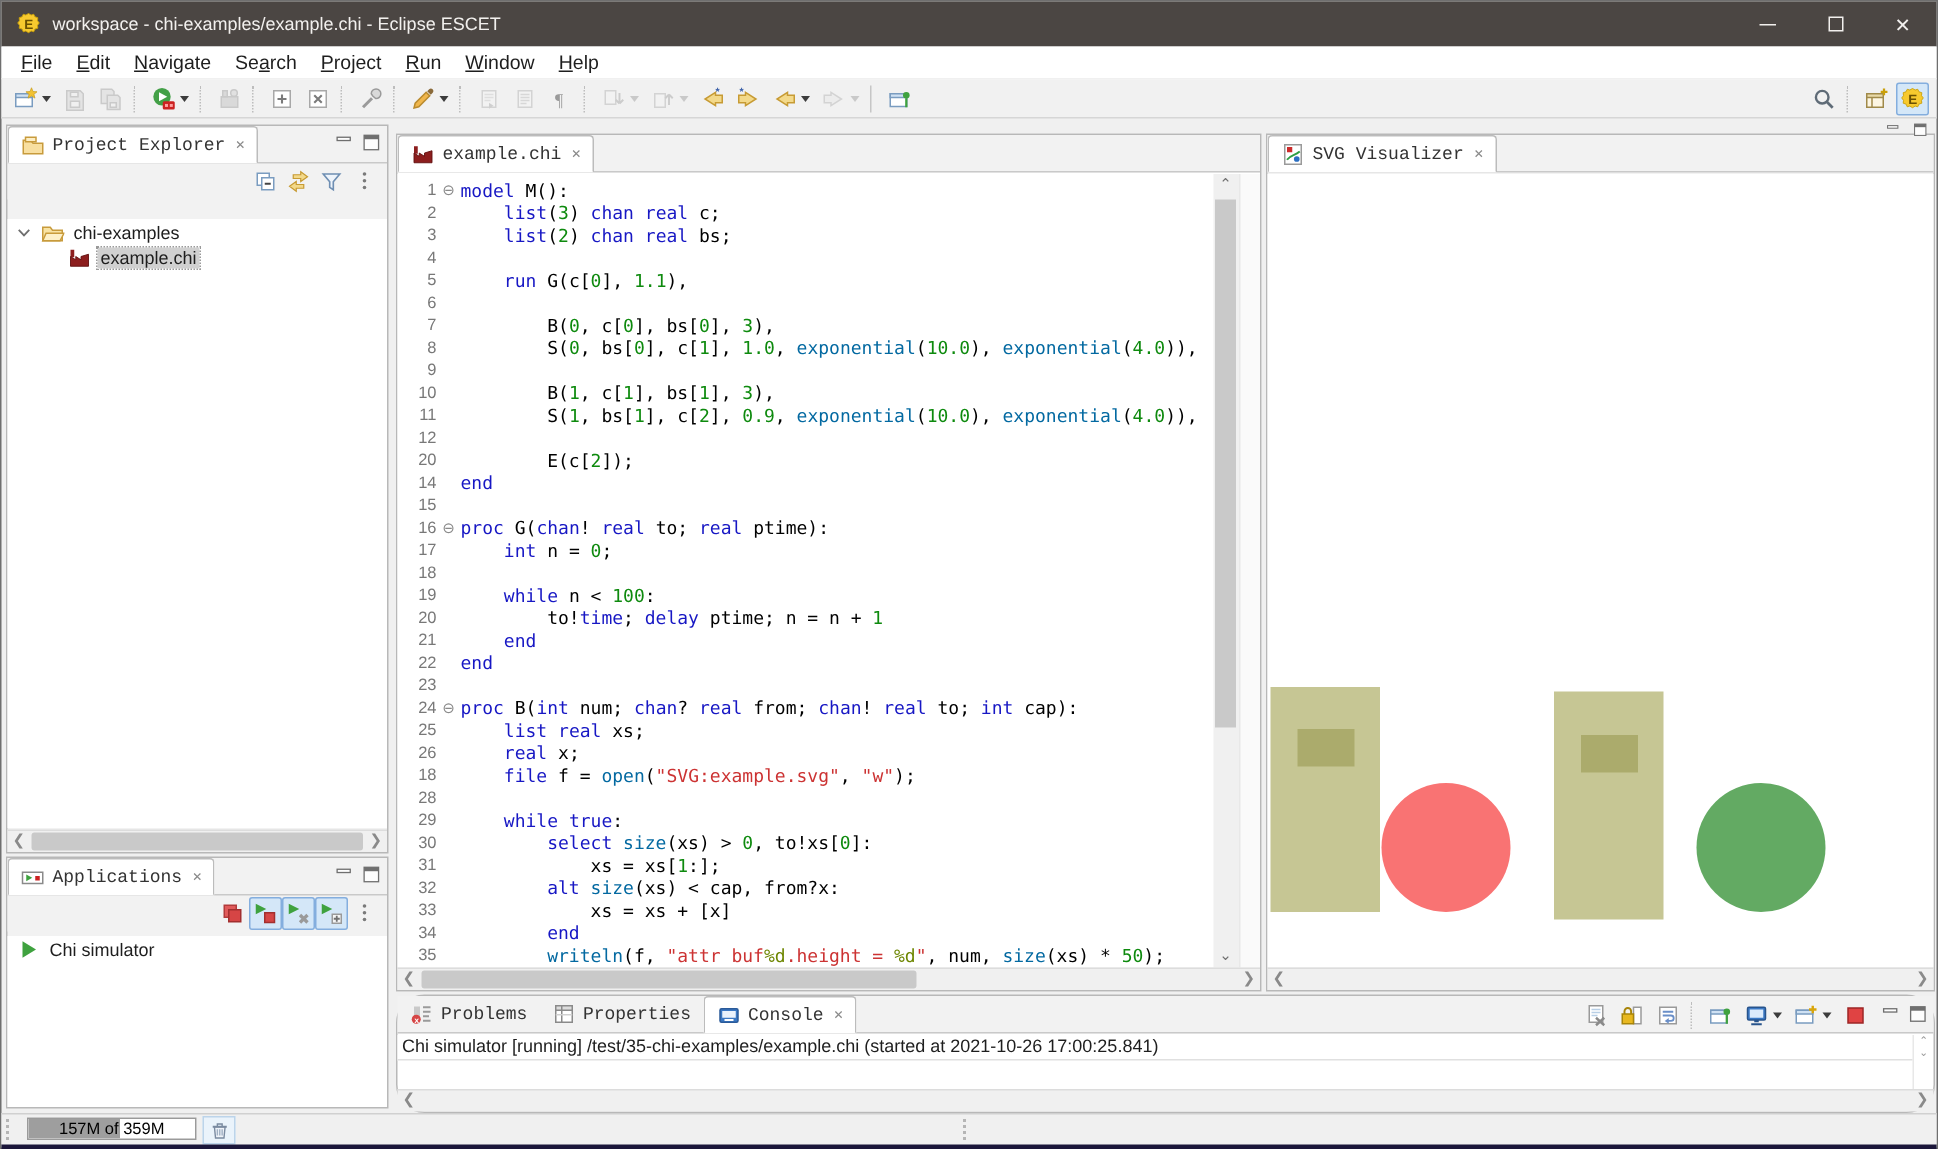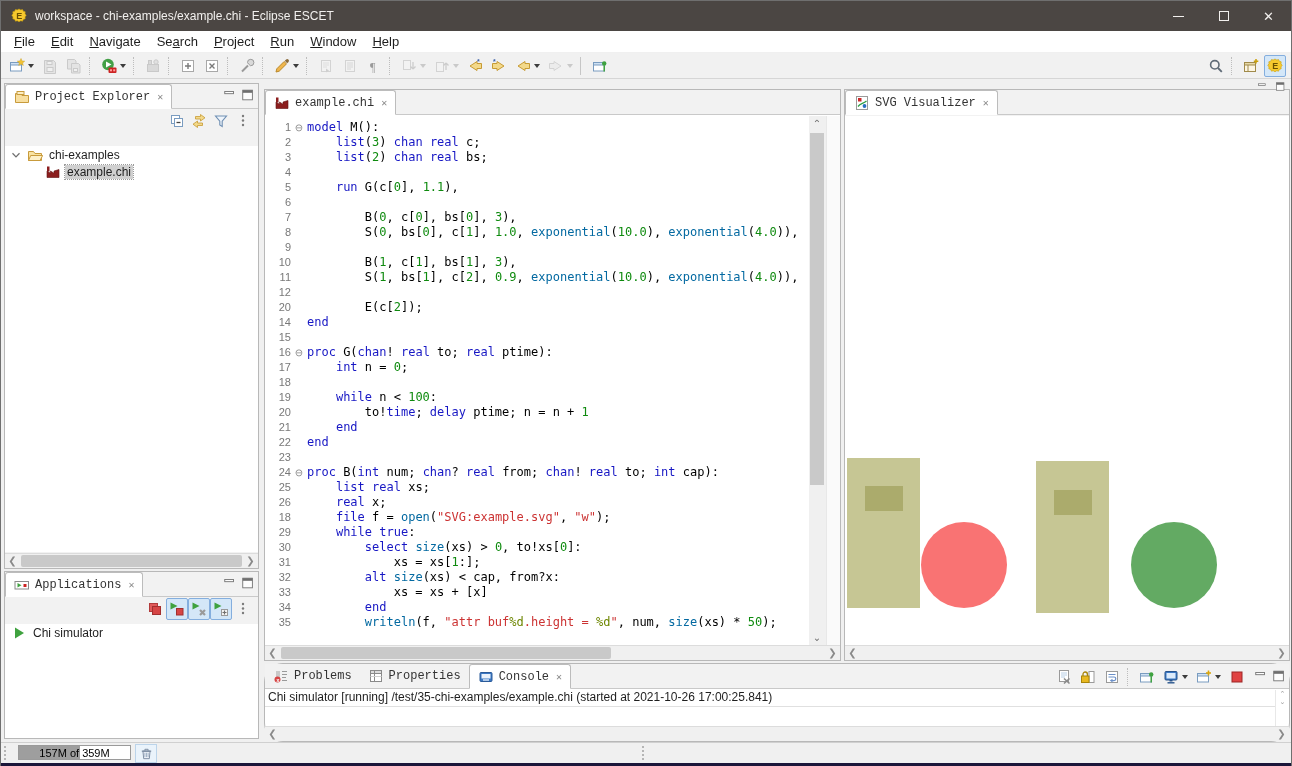--- a/index.html
+++ b/index.html
@@ -477,20 +477,21 @@
         <div class="code-line"><span class="ln">18</span><span class="fold"></span></div>
         <div class="code-line"><span class="ln">19</span><span class="fold"></span><span class="c-p">    </span><span class="c-k">while</span><span class="c-p"> n &lt; </span><span class="c-n">100</span><span class="c-p">:</span></div>
         <div class="code-line"><span class="ln">20</span><span class="fold"></span><span class="c-p">        to!</span><span class="c-k">time</span><span class="c-p">; </span><span class="c-k">delay</span><span class="c-p"> ptime; n = n + </span><span class="c-n">1</span></div>
         <div class="code-line"><span class="ln">21</span><span class="fold"></span><span class="c-p">    </span><span class="c-k">end</span></div>
         <div class="code-line"><span class="ln">22</span><span class="fold"></span><span class="c-k">end</span></div>
         <div class="code-line"><span class="ln">23</span><span class="fold"></span></div>
         <div class="code-line"><span class="ln">24</span><span class="fold">⊖</span><span class="c-k">proc</span><span class="c-p"> B(</span><span class="c-k">int</span><span class="c-p"> num; </span><span class="c-k">chan</span><span class="c-p">? </span><span class="c-k">real</span><span class="c-p"> from; </span><span class="c-k">chan</span><span class="c-p">! </span><span class="c-k">real</span><span class="c-p"> to; </span><span class="c-k">int</span><span class="c-p"> cap):</span></div>
         <div class="code-line"><span class="ln">25</span><span class="fold"></span><span class="c-p">    </span><span class="c-k">list</span><span class="c-p"> </span><span class="c-k">real</span><span class="c-p"> xs;</span></div>
         <div class="code-line"><span class="ln">26</span><span class="fold"></span><span class="c-p">    </span><span class="c-k">real</span><span class="c-p"> x;</span></div>
         <div class="code-line"><span class="ln">18</span><span class="fold"></span><span class="c-p">    </span><span class="c-k">file</span><span class="c-p"> f = </span><span class="c-f">open</span><span class="c-p">(</span><span class="c-s">"SVG:example.svg"</span><span class="c-p">, </span><span class="c-s">"w"</span><span class="c-p">);</span></div>
+        <div class="code-line"><span class="ln">28</span><span class="fold"></span></div>
         <div class="code-line"><span class="ln">29</span><span class="fold"></span><span class="c-p">    </span><span class="c-k">while</span><span class="c-p"> </span><span class="c-k">true</span><span class="c-p">:</span></div>
         <div class="code-line"><span class="ln">30</span><span class="fold"></span><span class="c-p">        </span><span class="c-k">select</span><span class="c-p"> </span><span class="c-f">size</span><span class="c-p">(xs) &gt; </span><span class="c-n">0</span><span class="c-p">, to!xs[</span><span class="c-n">0</span><span class="c-p">]:</span></div>
         <div class="code-line"><span class="ln">31</span><span class="fold"></span><span class="c-p">            xs = xs[</span><span class="c-n">1</span><span class="c-p">:];</span></div>
         <div class="code-line"><span class="ln">32</span><span class="fold"></span><span class="c-p">        </span><span class="c-k">alt</span><span class="c-p"> </span><span class="c-f">size</span><span class="c-p">(xs) &lt; cap, from?x:</span></div>
         <div class="code-line"><span class="ln">33</span><span class="fold"></span><span class="c-p">            xs = xs + [x]</span></div>
         <div class="code-line"><span class="ln">34</span><span class="fold"></span><span class="c-p">        </span><span class="c-k">end</span></div>
         <div class="code-line"><span class="ln">35</span><span class="fold"></span><span class="c-p">        </span><span class="c-f">writeln</span><span class="c-p">(f, </span><span class="c-s">"attr buf</span><span class="c-m">%d</span><span class="c-s">.height = </span><span class="c-m">%d</span><span class="c-s">"</span><span class="c-p">, num, </span><span class="c-f">size</span><span class="c-p">(xs) * </span><span class="c-n">50</span><span class="c-p">);</span></div>
       </div>
     <div id="ed-ruler"></div>
     <div class="vscroll" id="ed-vscroll">

